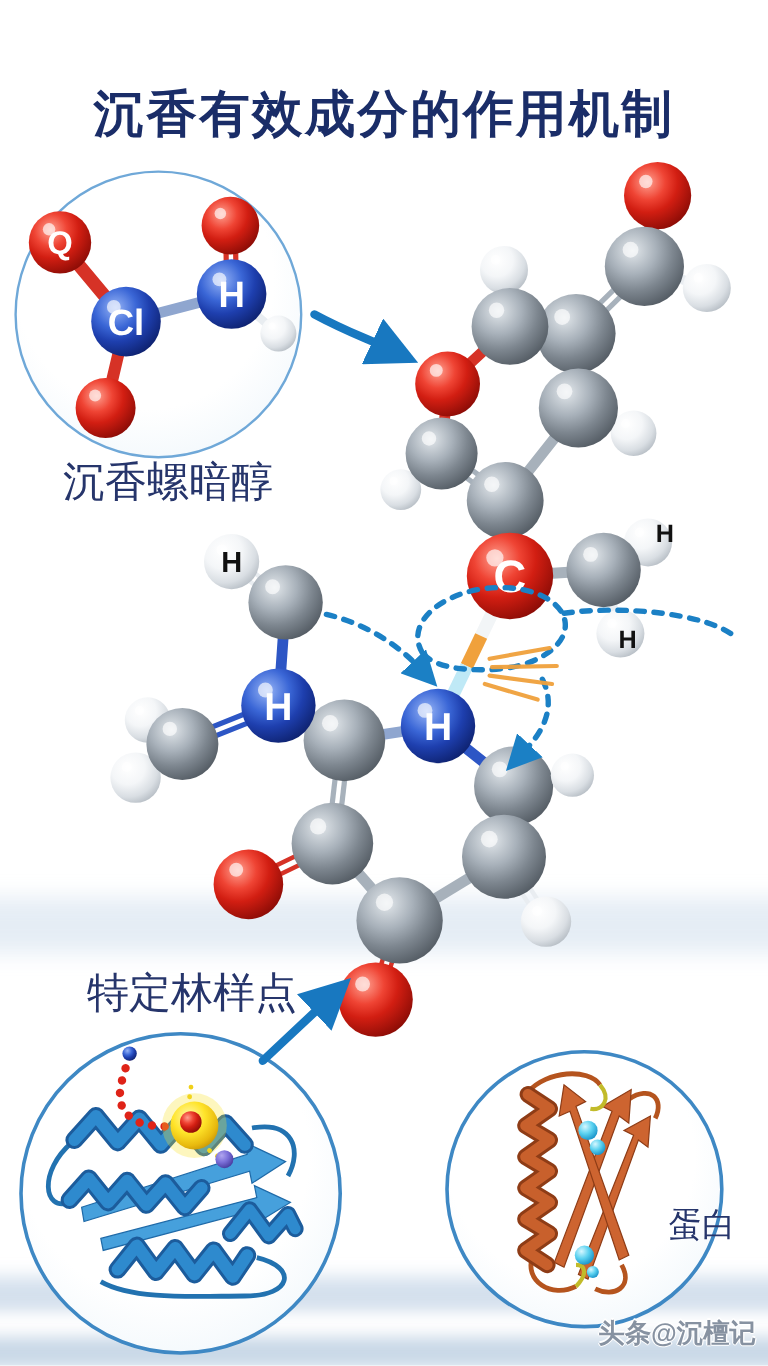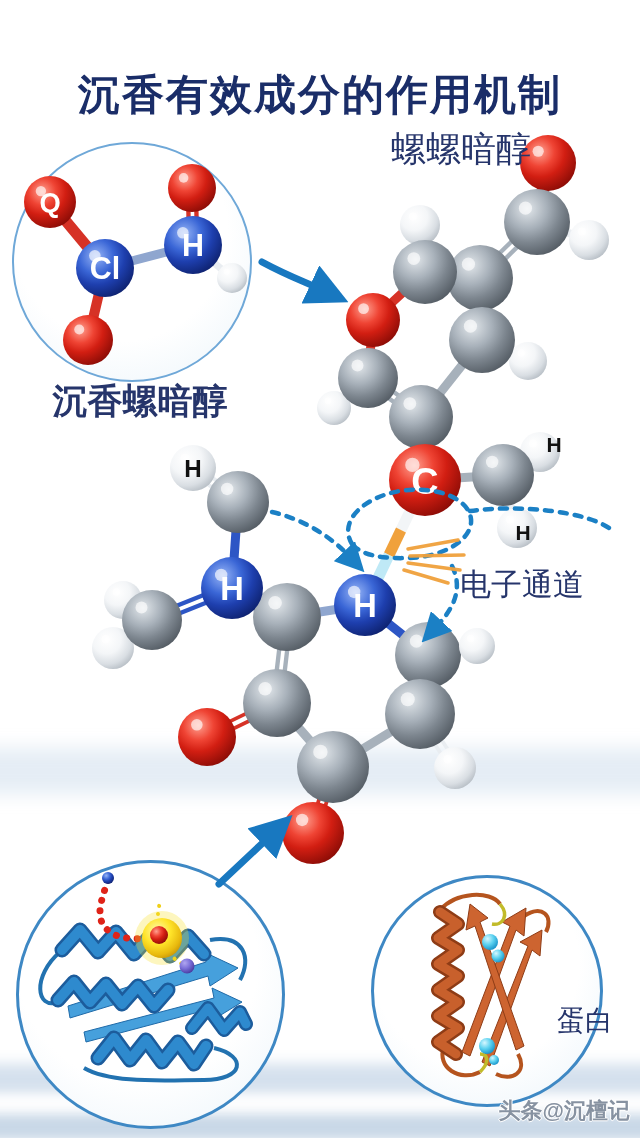--- a/index.html
+++ b/index.html
@@ -20,21 +20,21 @@
   .inset{position:absolute;border-radius:50%;z-index:1;
     background:radial-gradient(circle at 45% 38%, #ffffff 55%, #f2f8fc 82%, #e6f0f8 100%);}
   #inset-tl{left:12px;top:142px;width:236px;height:236px;border:2px solid #6fa8d8;}
   #inset-bl{left:16px;top:860px;width:263px;height:263px;border:3px solid #3e88c4;}
   #inset-br{left:371px;top:875px;width:226px;height:226px;border:3px solid #3e88c4;}
   #scene{position:absolute;left:0;top:0;z-index:2;}
   .lbl{position:absolute;z-index:3;color:#26356b;white-space:nowrap;transform:translateX(-50%);}
   #title{position:absolute;z-index:3;left:320px;top:24px;transform:translateX(-50%);
     color:#1a2d68;font-size:42px;font-weight:800;letter-spacing:2px;white-space:nowrap;margin-top:43px;}
   #l-spiro{left:461px;top:126px;font-size:35px;}
-  #l-chenspiro{left:140px;top:378px;font-size:35px;font-weight:bold;}
+  #l-chenspiro{left:140px;top:378px;font-size:35px;}
   #l-echannel{left:522px;top:564px;font-size:31px;}
   #l-acid{left:532px;top:684px;font-size:32px;}
   #l-site{left:160px;top:804px;font-size:35px;}
   #l-key{left:406px;top:951px;font-size:28px;}
   #l-protein{left:585px;top:1002px;font-size:28px;}
   #watermark{position:absolute;z-index:4;right:10px;top:1096px;
     font-size:22px;font-weight:bold;color:rgba(125,137,153,.92);
     text-shadow:0 1px 0 #fff,0 -1px 0 #fff,1px 0 0 #fff,-1px 0 0 #fff;}
 </style>
 </head>
@@ -299,18 +299,17 @@
         <path d="M262,262 C288,276 303,281 318,288" fill="none" stroke="#1878c0" stroke-width="7" stroke-linecap="round" marker-end="url(#mArrow)"></path>
         <path d="M219,884 L268,838" fill="none" stroke="#1878c0" stroke-width="7" stroke-linecap="round" marker-end="url(#mArrow)"></path>
         <line x1="408" y1="549" x2="458" y2="540" stroke="#f0a13c" stroke-width="3.5" stroke-linecap="round" opacity="0.95"></line>
         <line x1="410" y1="556" x2="464" y2="555" stroke="#f0a13c" stroke-width="3.5" stroke-linecap="round" opacity="0.95"></line>
         <line x1="408" y1="563" x2="460" y2="570" stroke="#f0a13c" stroke-width="3.5" stroke-linecap="round" opacity="0.95"></line>
         <line x1="404" y1="570" x2="448" y2="583" stroke="#f0a13c" stroke-width="3.5" stroke-linecap="round" opacity="0.95"></line>
       </g>
   </svg>
 
   <div id="title">沉香有效成分的作用机制</div>
-  <div class="lbl" id="l-spiro">螺螺暗醇</div>
   <div class="lbl" id="l-chenspiro">沉香螺暗醇</div>
-  <div class="lbl" id="l-echannel">电子通道</div>
+  <div class="lbl" id="l-site">特定林样点</div>
   <div class="lbl" id="l-protein">蛋白</div>
   <div id="watermark">头条@沉檀记</div>
 </div>
 
 </body></html>

